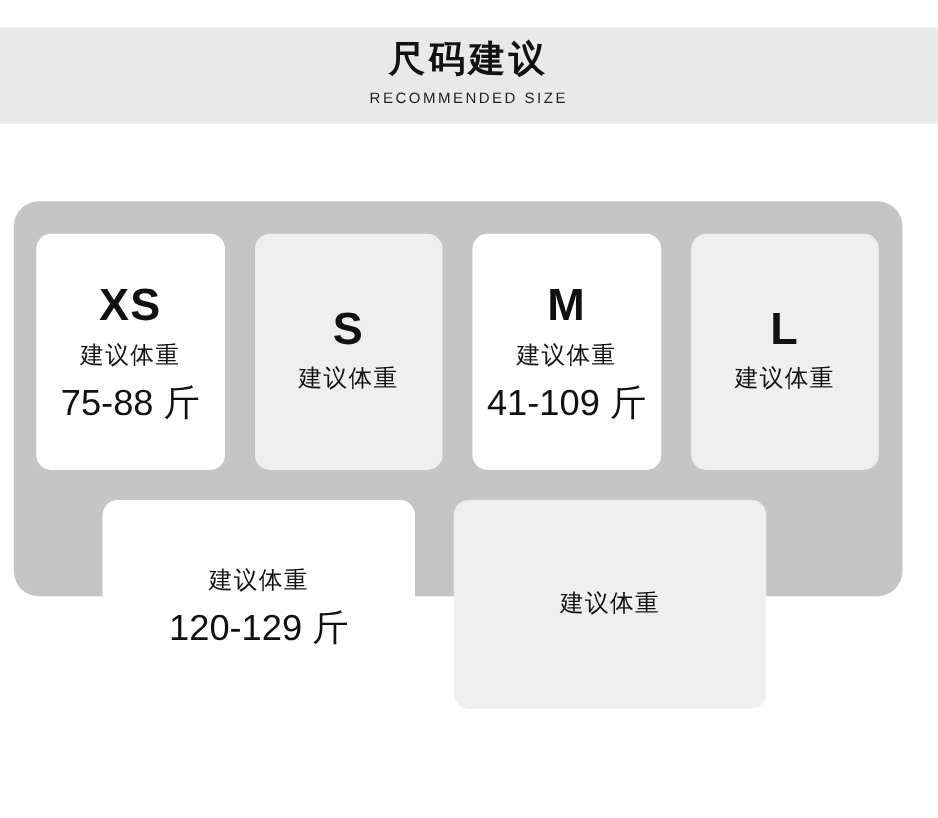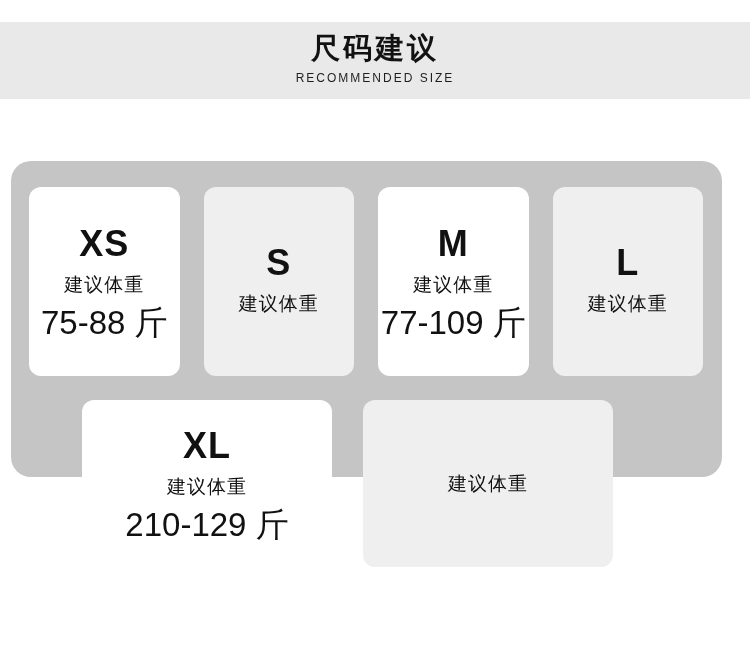--- a/index.html
+++ b/index.html
@@ -83,21 +83,21 @@
     line-height: 44px;
     font-weight: bold;
     letter-spacing: 1px;
   }
   .wlabel {
     font-size: 19px;
     line-height: 38px;
     letter-spacing: 1px;
   }
   .range {
-    font-size: 33px;
+    font-size: 29px;
     line-height: 38px;
   }
 </style>
 </head>
 <body>
 
 <div class="band">
   <div class="title">尺码建议</div>
   <div class="subtitle">RECOMMENDED SIZE</div>
 </div>
@@ -109,30 +109,29 @@
       <div class="wlabel">建议体重</div>
       <div class="range">75-88 斤</div>
     </div>
     <div class="card light">
       <div class="size">S</div>
       <div class="wlabel">建议体重</div>
     </div>
     <div class="card white">
       <div class="size">M</div>
       <div class="wlabel">建议体重</div>
-      <div class="range">77-109 斤</div>
+      <div class="range">41-109 斤</div>
     </div>
     <div class="card light">
       <div class="size">L</div>
       <div class="wlabel">建议体重</div>
     </div>
   </div>
   <div class="row2">
     <div class="card white">
-      <div class="size">XL</div>
       <div class="wlabel">建议体重</div>
-      <div class="range">210-129 斤</div>
+      <div class="range">120-129 斤</div>
     </div>
     <div class="card light">
       <div class="wlabel">建议体重</div>
     </div>
   </div>
 </div>
 
 </body></html>

